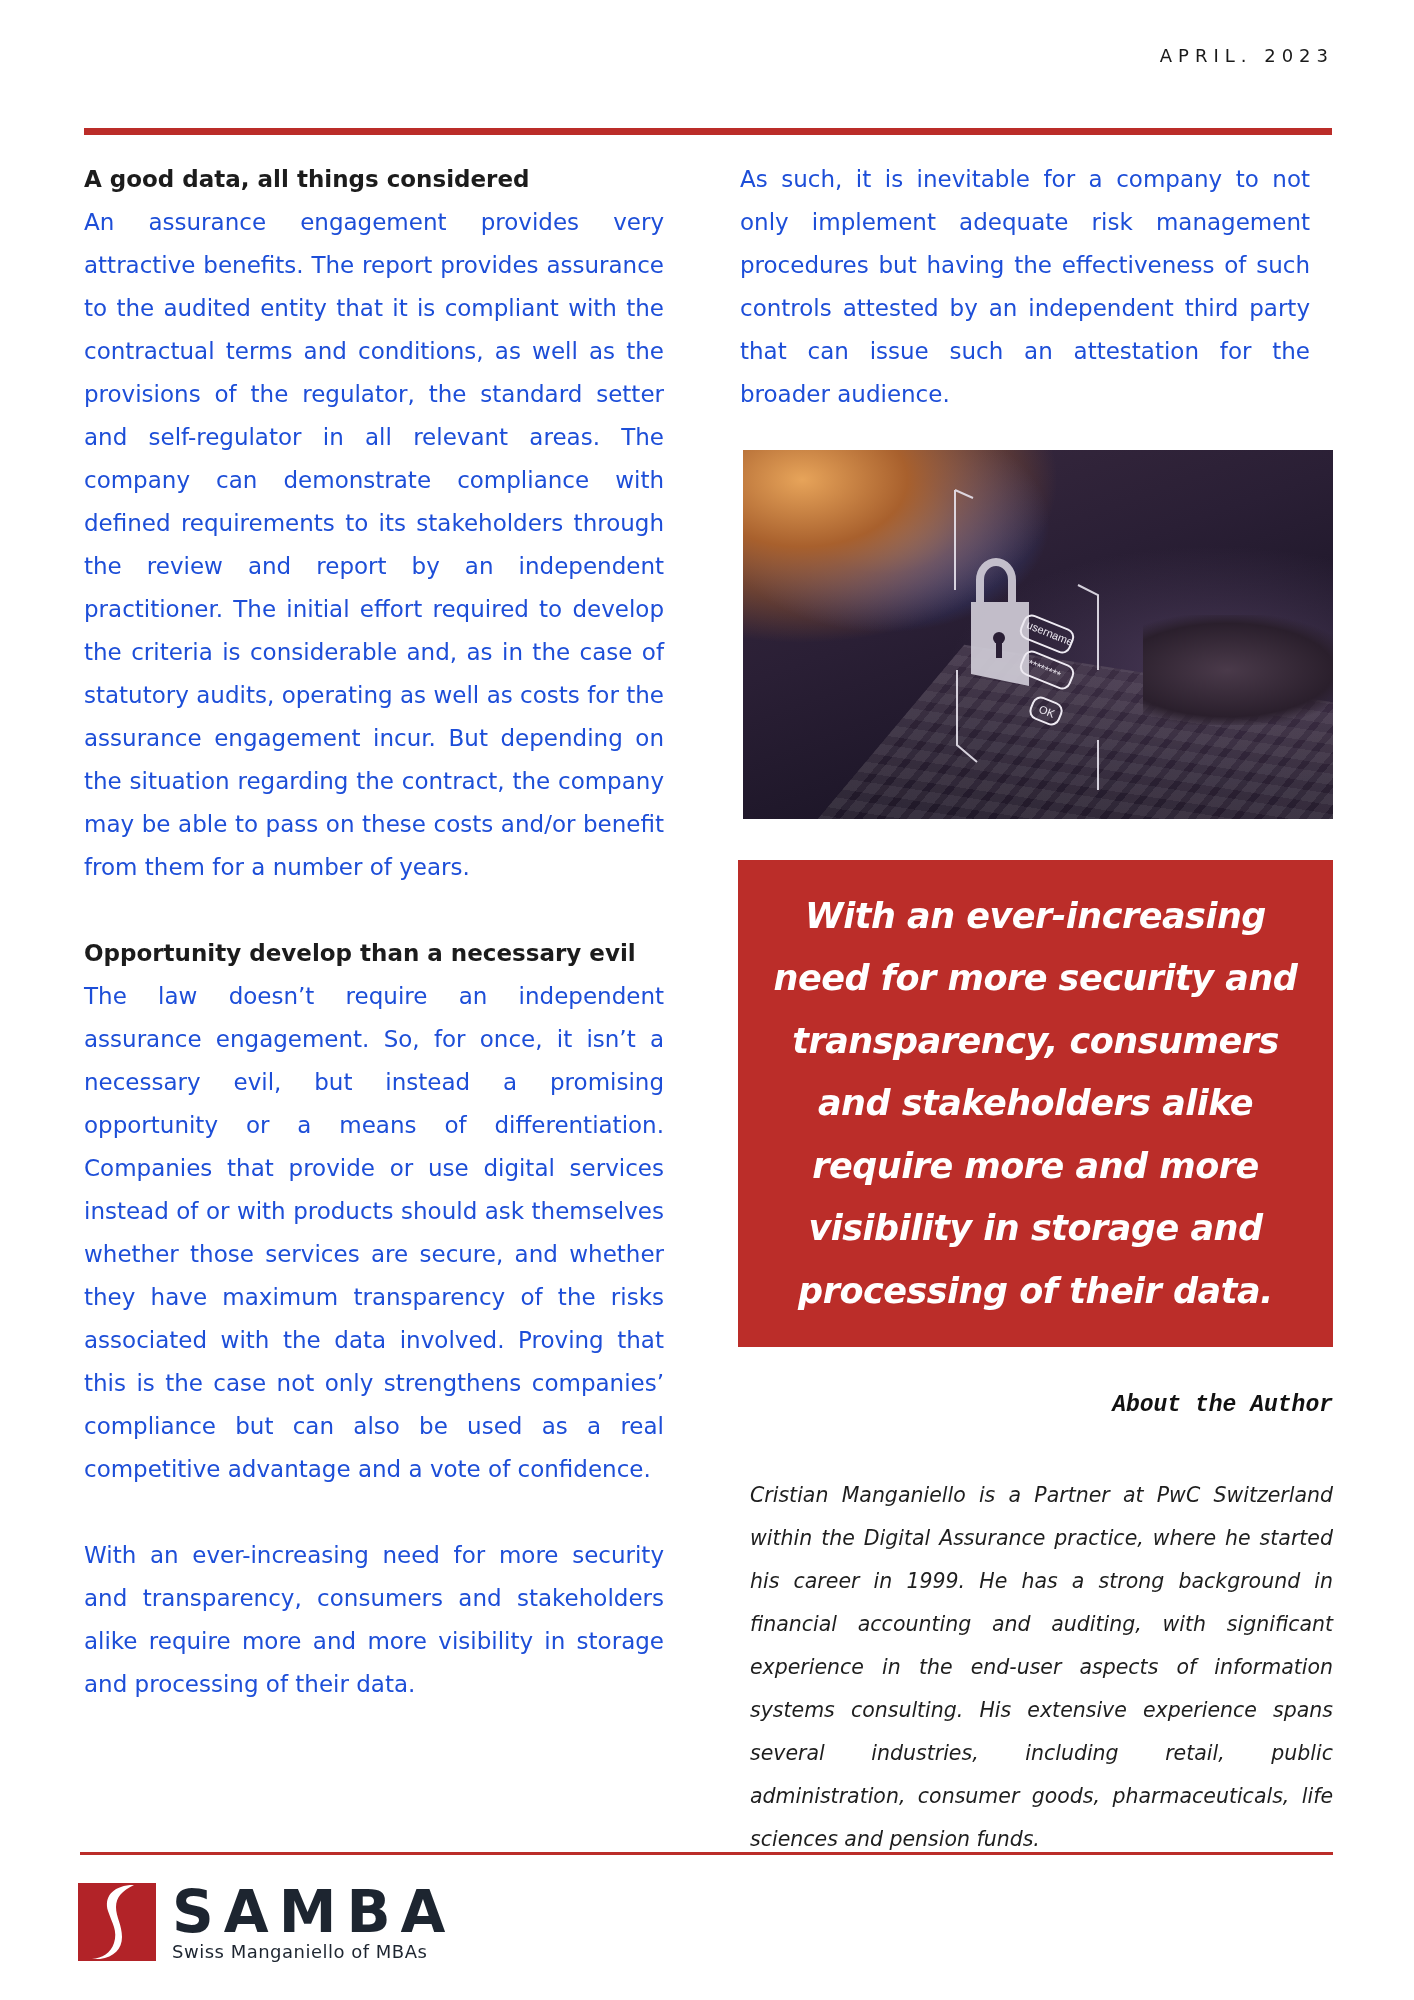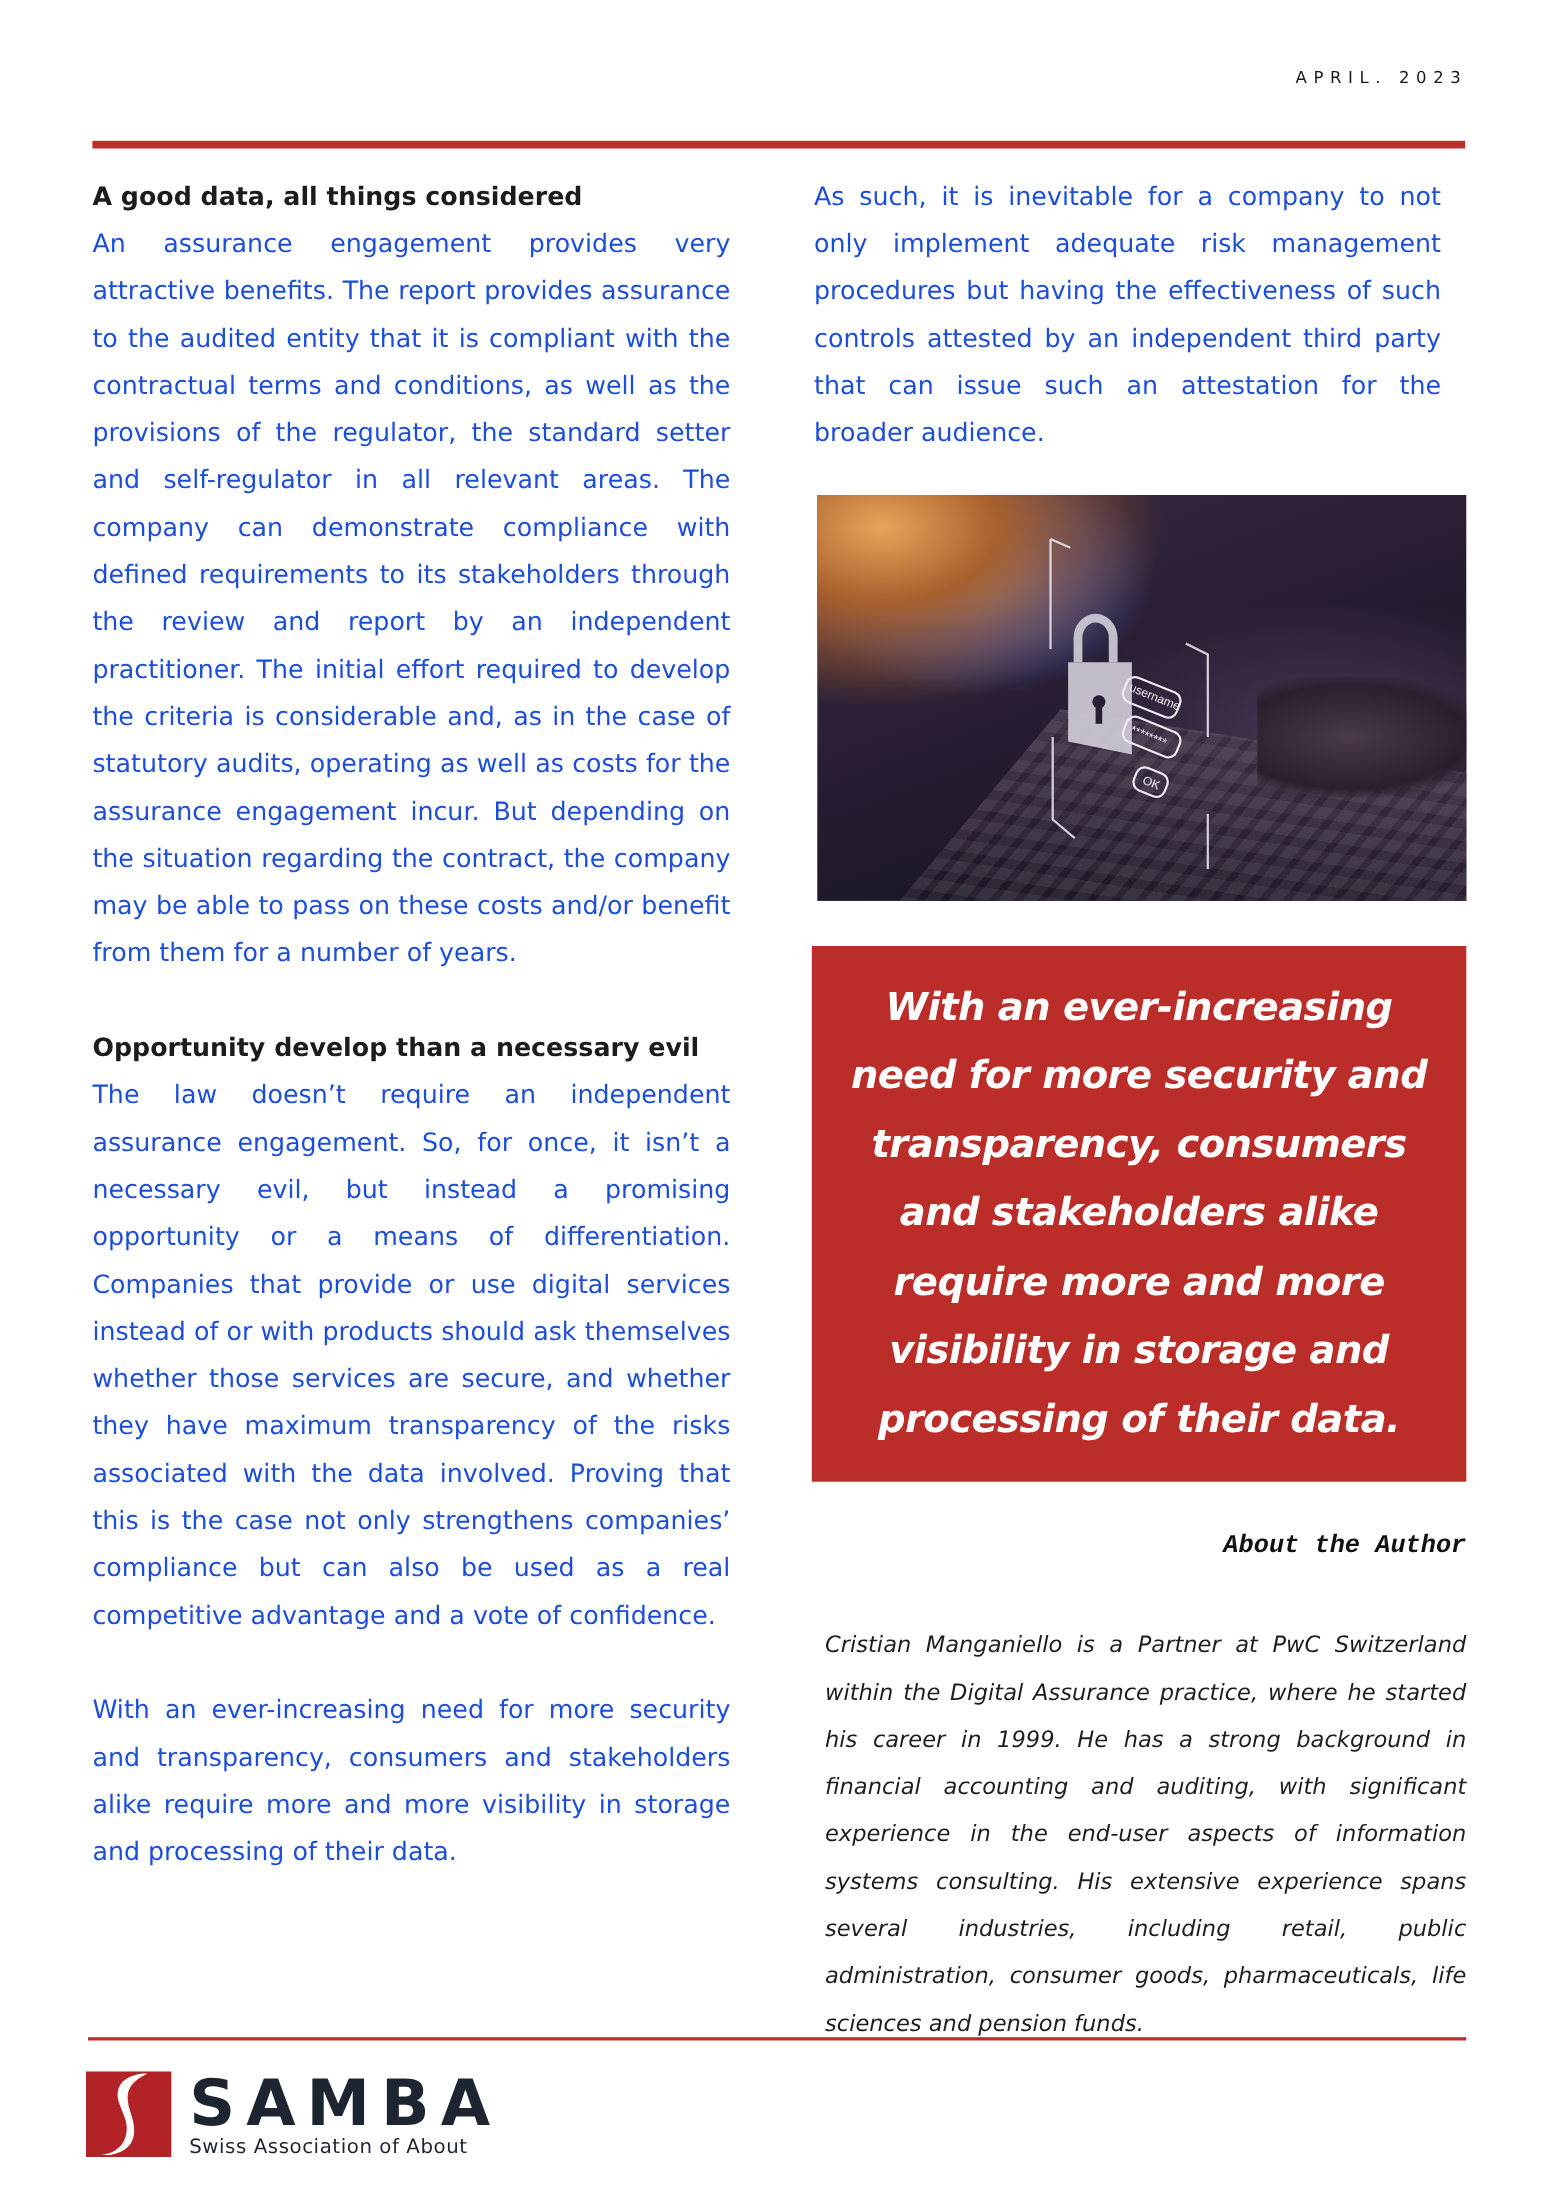--- a/index.html
+++ b/index.html
@@ -1,20 +1,20 @@
 <!DOCTYPE html>
 <html><head>
 <meta charset="utf-8">
 <style>
   html, body { margin: 0; padding: 0; background: #ffffff; }
   body { width: 1414px; height: 2000px; position: relative; overflow: hidden;
          font-family: "DejaVu Sans", sans-serif; color: #222222; }
 
-  .header-date { position: absolute; top: 45px; right: 80px; font-size: 15px;
-                 letter-spacing: 6px; color: #1a1a1a; font-family: "DejaVu Sans", sans-serif; margin-top: 16px; }
+  .header-date { position: absolute; top: 45px; right: 80px; font-size: 18px;
+                 letter-spacing: 6px; color: #1a1a1a; font-family: "DejaVu Sans", sans-serif; }
   .rule-top { position: absolute; left: 84px; top: 128px; width: 1248px; height: 7px; background: #bb2d29; }
   .rule-bottom { position: absolute; left: 80px; top: 1852px; width: 1253px; height: 3px; background: #bb2d29; }
 
   .col-left { position: absolute; left: 84px; top: 158px; width: 580px; }
   .col-right { position: absolute; left: 740px; top: 158px; width: 570px; }
 
   .h3 { font-weight: bold; font-size: 23px; line-height: 43px; color: #1c1c1c; margin: 0; }
   .p { font-size: 23px; line-height: 43px; text-align: justify; margin: 0; color: #1d4ed8; }
   .gap { height: 43px; }
 
@@ -106,15 +106,15 @@
 
 <div class="rule-bottom"></div>
 
 <div class="logo">
   <svg class="logo-mark" viewBox="0 0 78 78">
     <rect x="0" y="0" width="78" height="78" fill="#b22328"></rect>
     <path d="M52 2 C34 4 26 14 30 28 C34 40 40 48 36 60 C33 70 24 75 14 76 L22 76 C36 74 44 66 44 54 C44 42 38 34 38 24 C38 14 44 8 56 2 Z" fill="#ffffff"></path>
   </svg>
   <div class="logo-text">
     <div class="logo-word">SAMBA</div>
-    <div class="logo-sub">Swiss Association of About</div>
+    <div class="logo-sub">Swiss Manganiello of MBAs</div>
   </div>
 </div>
 
 </body></html>

